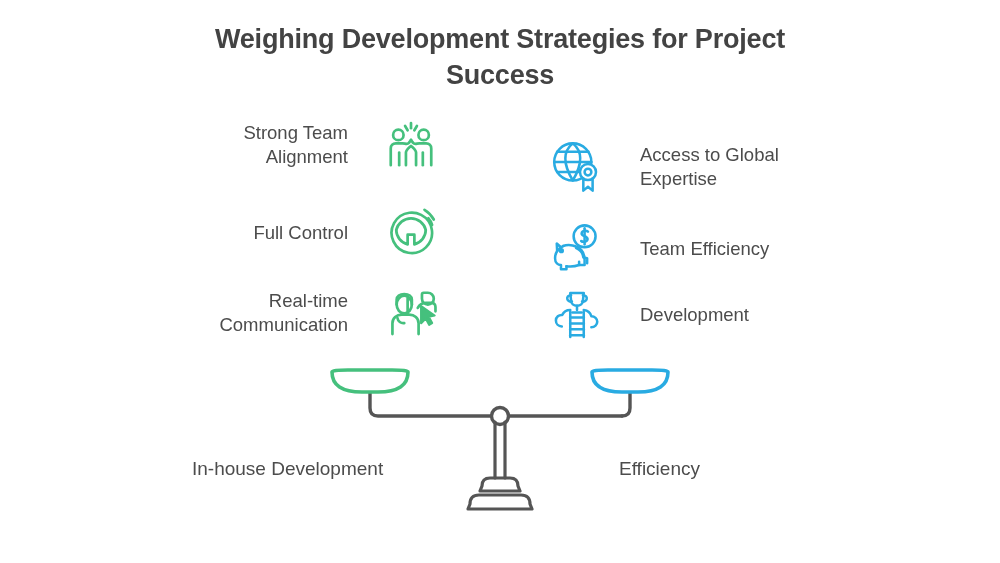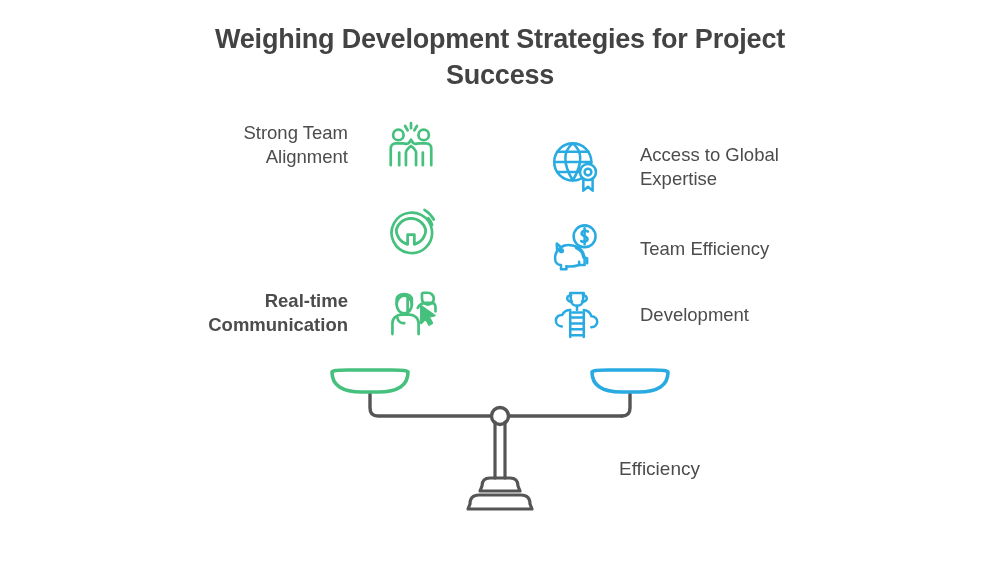--- a/index.html
+++ b/index.html
@@ -89,21 +89,21 @@
   .feature-icon {
     flex: 0 0 auto;
     width: 54px;
     height: 54px;
     display: block;
   }
 
   
   #feature-strong-team     { top: 0px;   }
   #feature-full-control    { top: 88px;  }
-  #feature-realtime-comm   { top: 168px; font-weight: bold; }
+  #feature-realtime-comm   { top: 168px; }
 
   
   #feature-global-expertise { top: 0px;   }
   #feature-cost-efficiency  { top: 82px;  }
   #feature-scalability      { top: 148px; }
 
   
   #scale-graphic {
     position: absolute;
     left: 330px;
@@ -151,20 +151,21 @@
           <path d="M8 56 L8 36 C8 32.5 10.5 30 14 30 L22 30 C25 30 27.5 31.8 29.5 29.5 L32 26"></path>
           <path d="M56 56 L56 36 C56 32.5 53.5 30 50 30 L42 30 C39 30 36.5 31.8 34.5 29.5 L32 26"></path>
           <path d="M18 56 L18 41"></path>
           <path d="M46 56 L46 41"></path>
           <path d="M26 56 L26 41 C26 38 29 36 32 33 C35 36 38 38 38 41 L38 56"></path>
         </g>
       </svg>
     </div>
 
     <div class="feature-item left-item" id="feature-full-control">
+      <div class="feature-label">Full Control</div>
       <svg class="feature-icon" viewBox="0 0 64 64" fill="none">
         <g stroke="#45c07d" stroke-width="3.2" stroke-linecap="round" stroke-linejoin="round">
           <path d="M44 10.5 A24 24 0 1 1 30 8 A24 24 0 0 1 44 10.5"></path>
           <path d="M14.5 28.5 A18 18 0 0 1 49.5 28.5"></path>
           <path d="M14.5 28.5 A18 18 0 0 0 28 45.5 L28 34 L36 34 L36 45.5 A18 18 0 0 0 49.5 28.5"></path>
           <path d="M48 4.5 A30 30 0 0 1 59 16"></path>
           <path d="M52.5 14.5 A20 20 0 0 1 57 22.5"></path>
         </g>
       </svg>
     </div>
@@ -263,16 +264,17 @@
 
     <g>
       <path d="M18 12 L62 12 Q78 12 78 14 Q78 34 48 34 L32 34 Q2 34 2 14 Q2 12 18 12 Z" fill="#ffffff" stroke="#45c07d" stroke-width="3.6" stroke-linejoin="round"></path>
     </g>
 
     <g>
       <path d="M278 12 L322 12 Q338 12 338 14 Q338 34 308 34 L292 34 Q262 34 262 14 Q262 12 278 12 Z" fill="#ffffff" stroke="#29abe2" stroke-width="3.6" stroke-linejoin="round"></path>
     </g>
   </svg>
 
+  <div class="side-label" id="label-inhouse">In-house Development</div>
 
   <div class="side-label" id="label-outsourcing">Efficiency</div>
 
 </div>
 
 </body></html>

